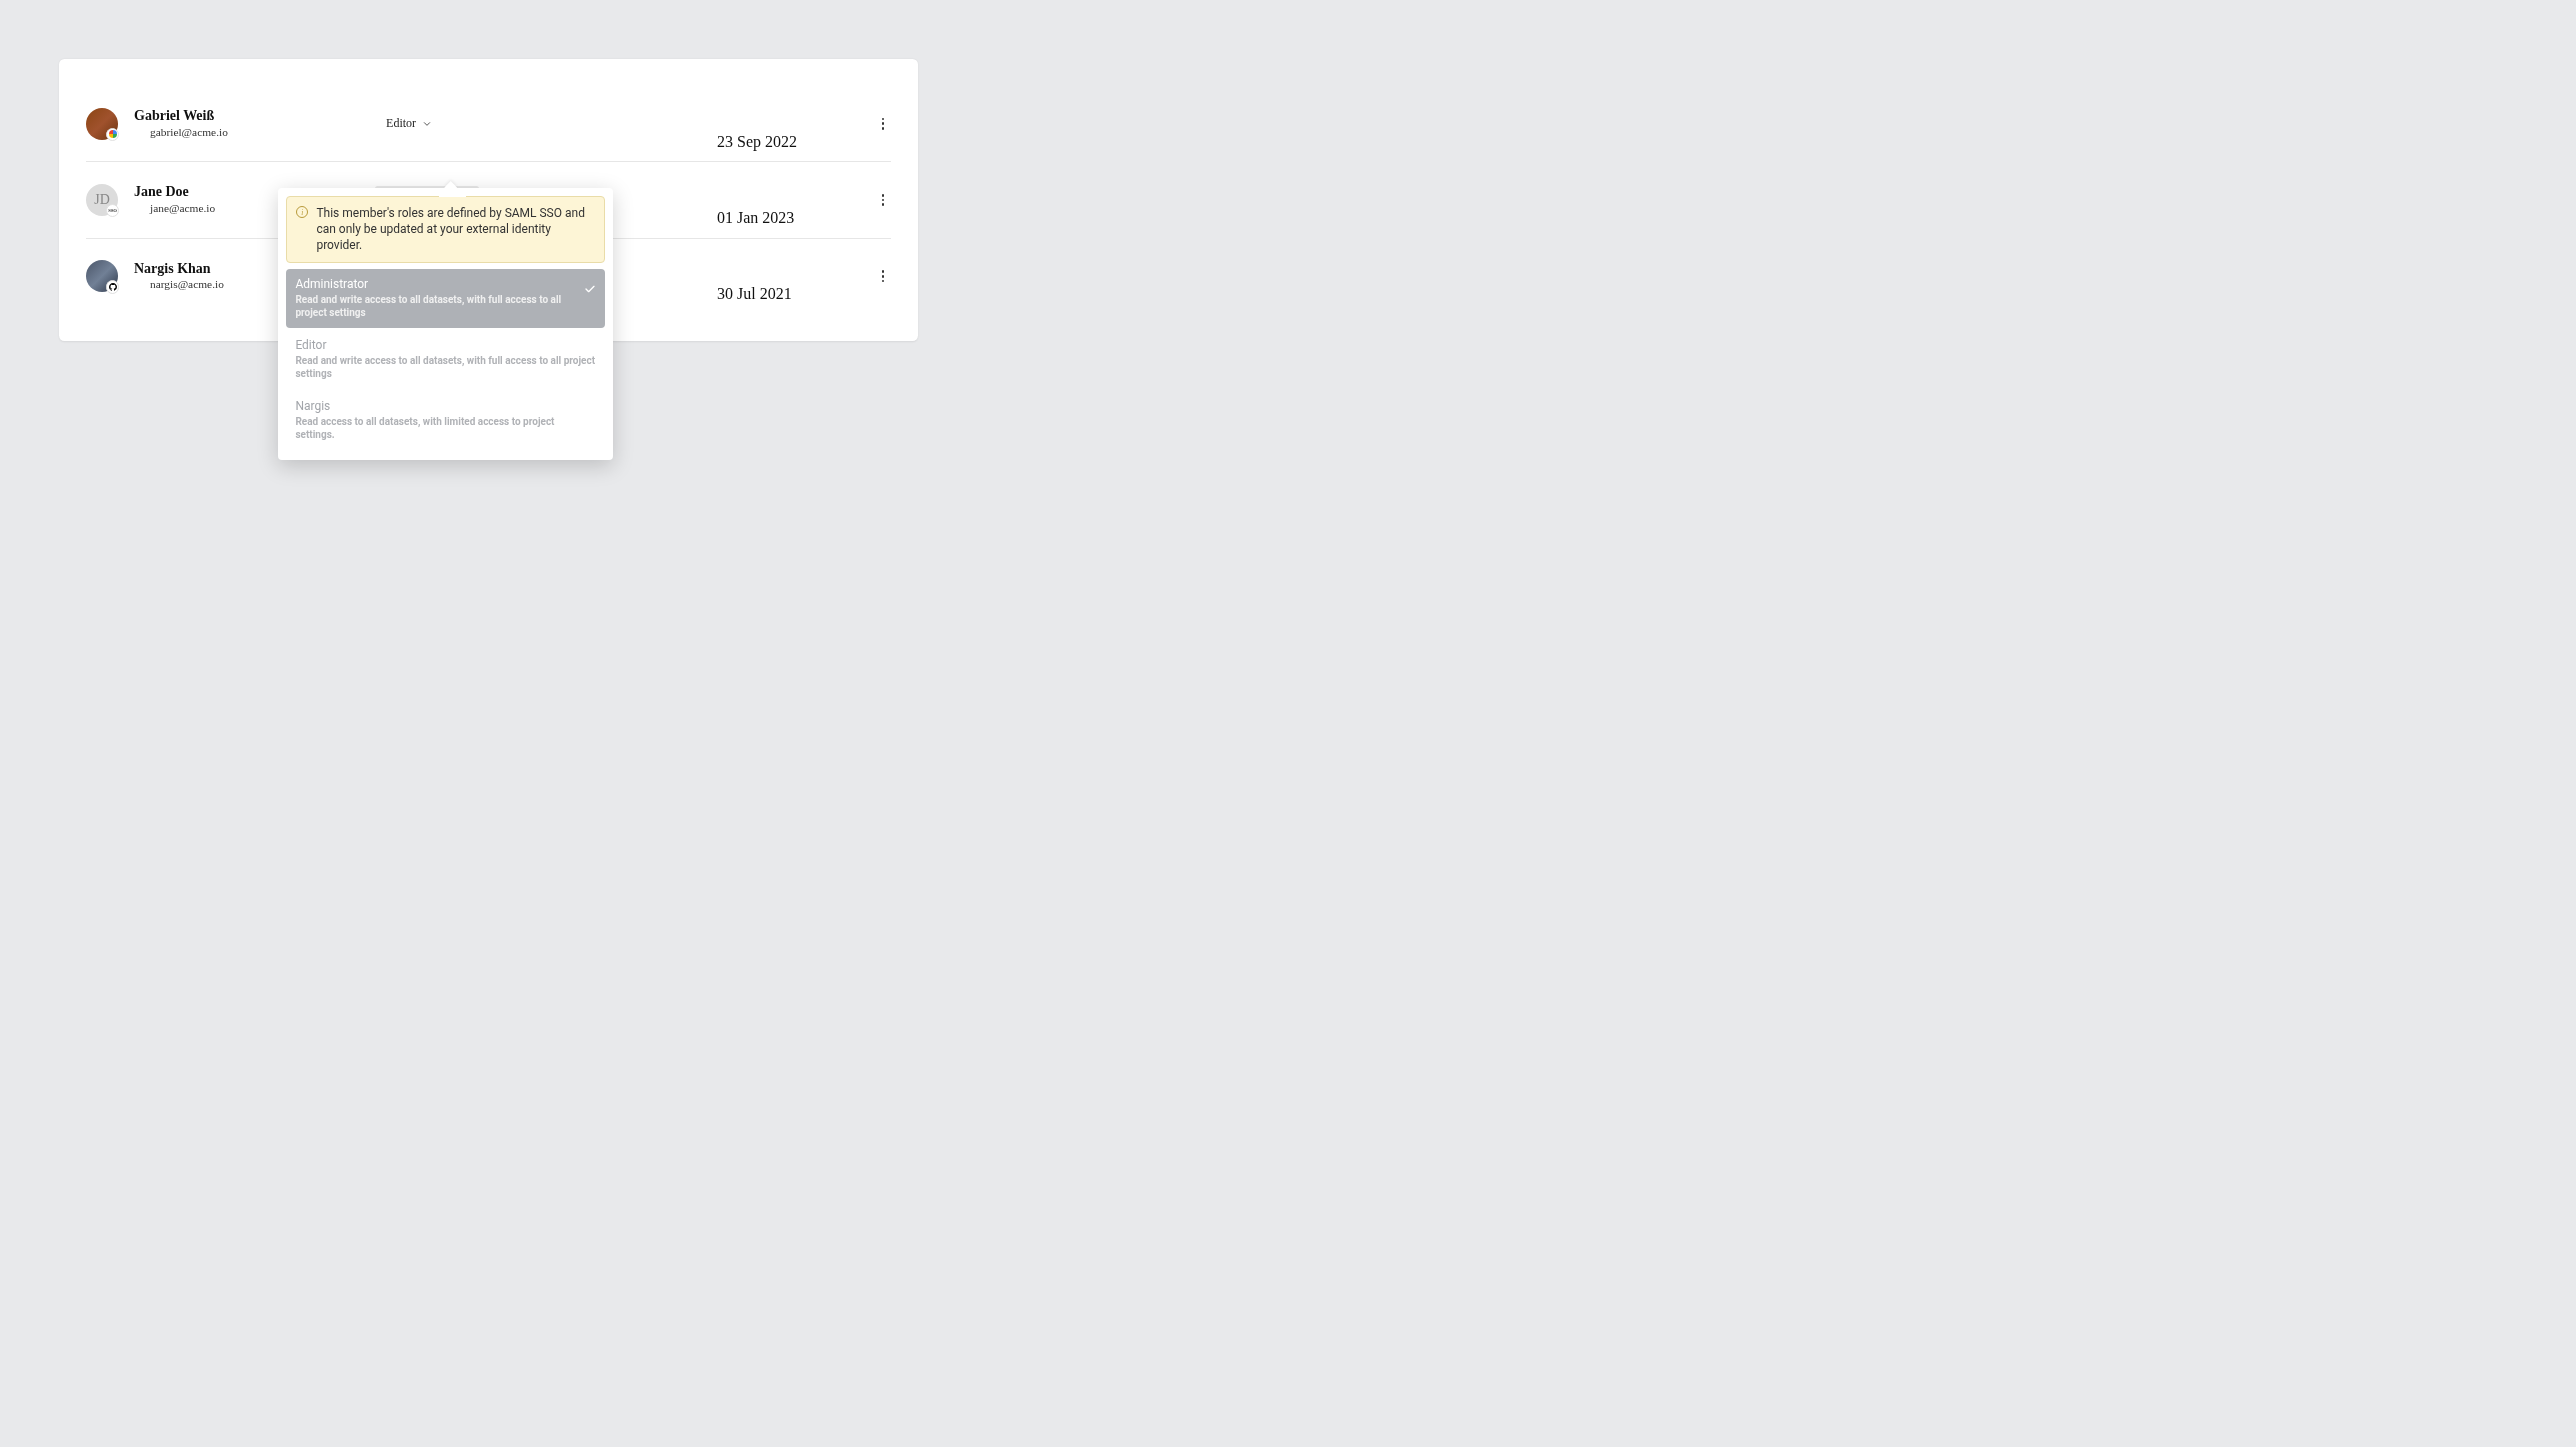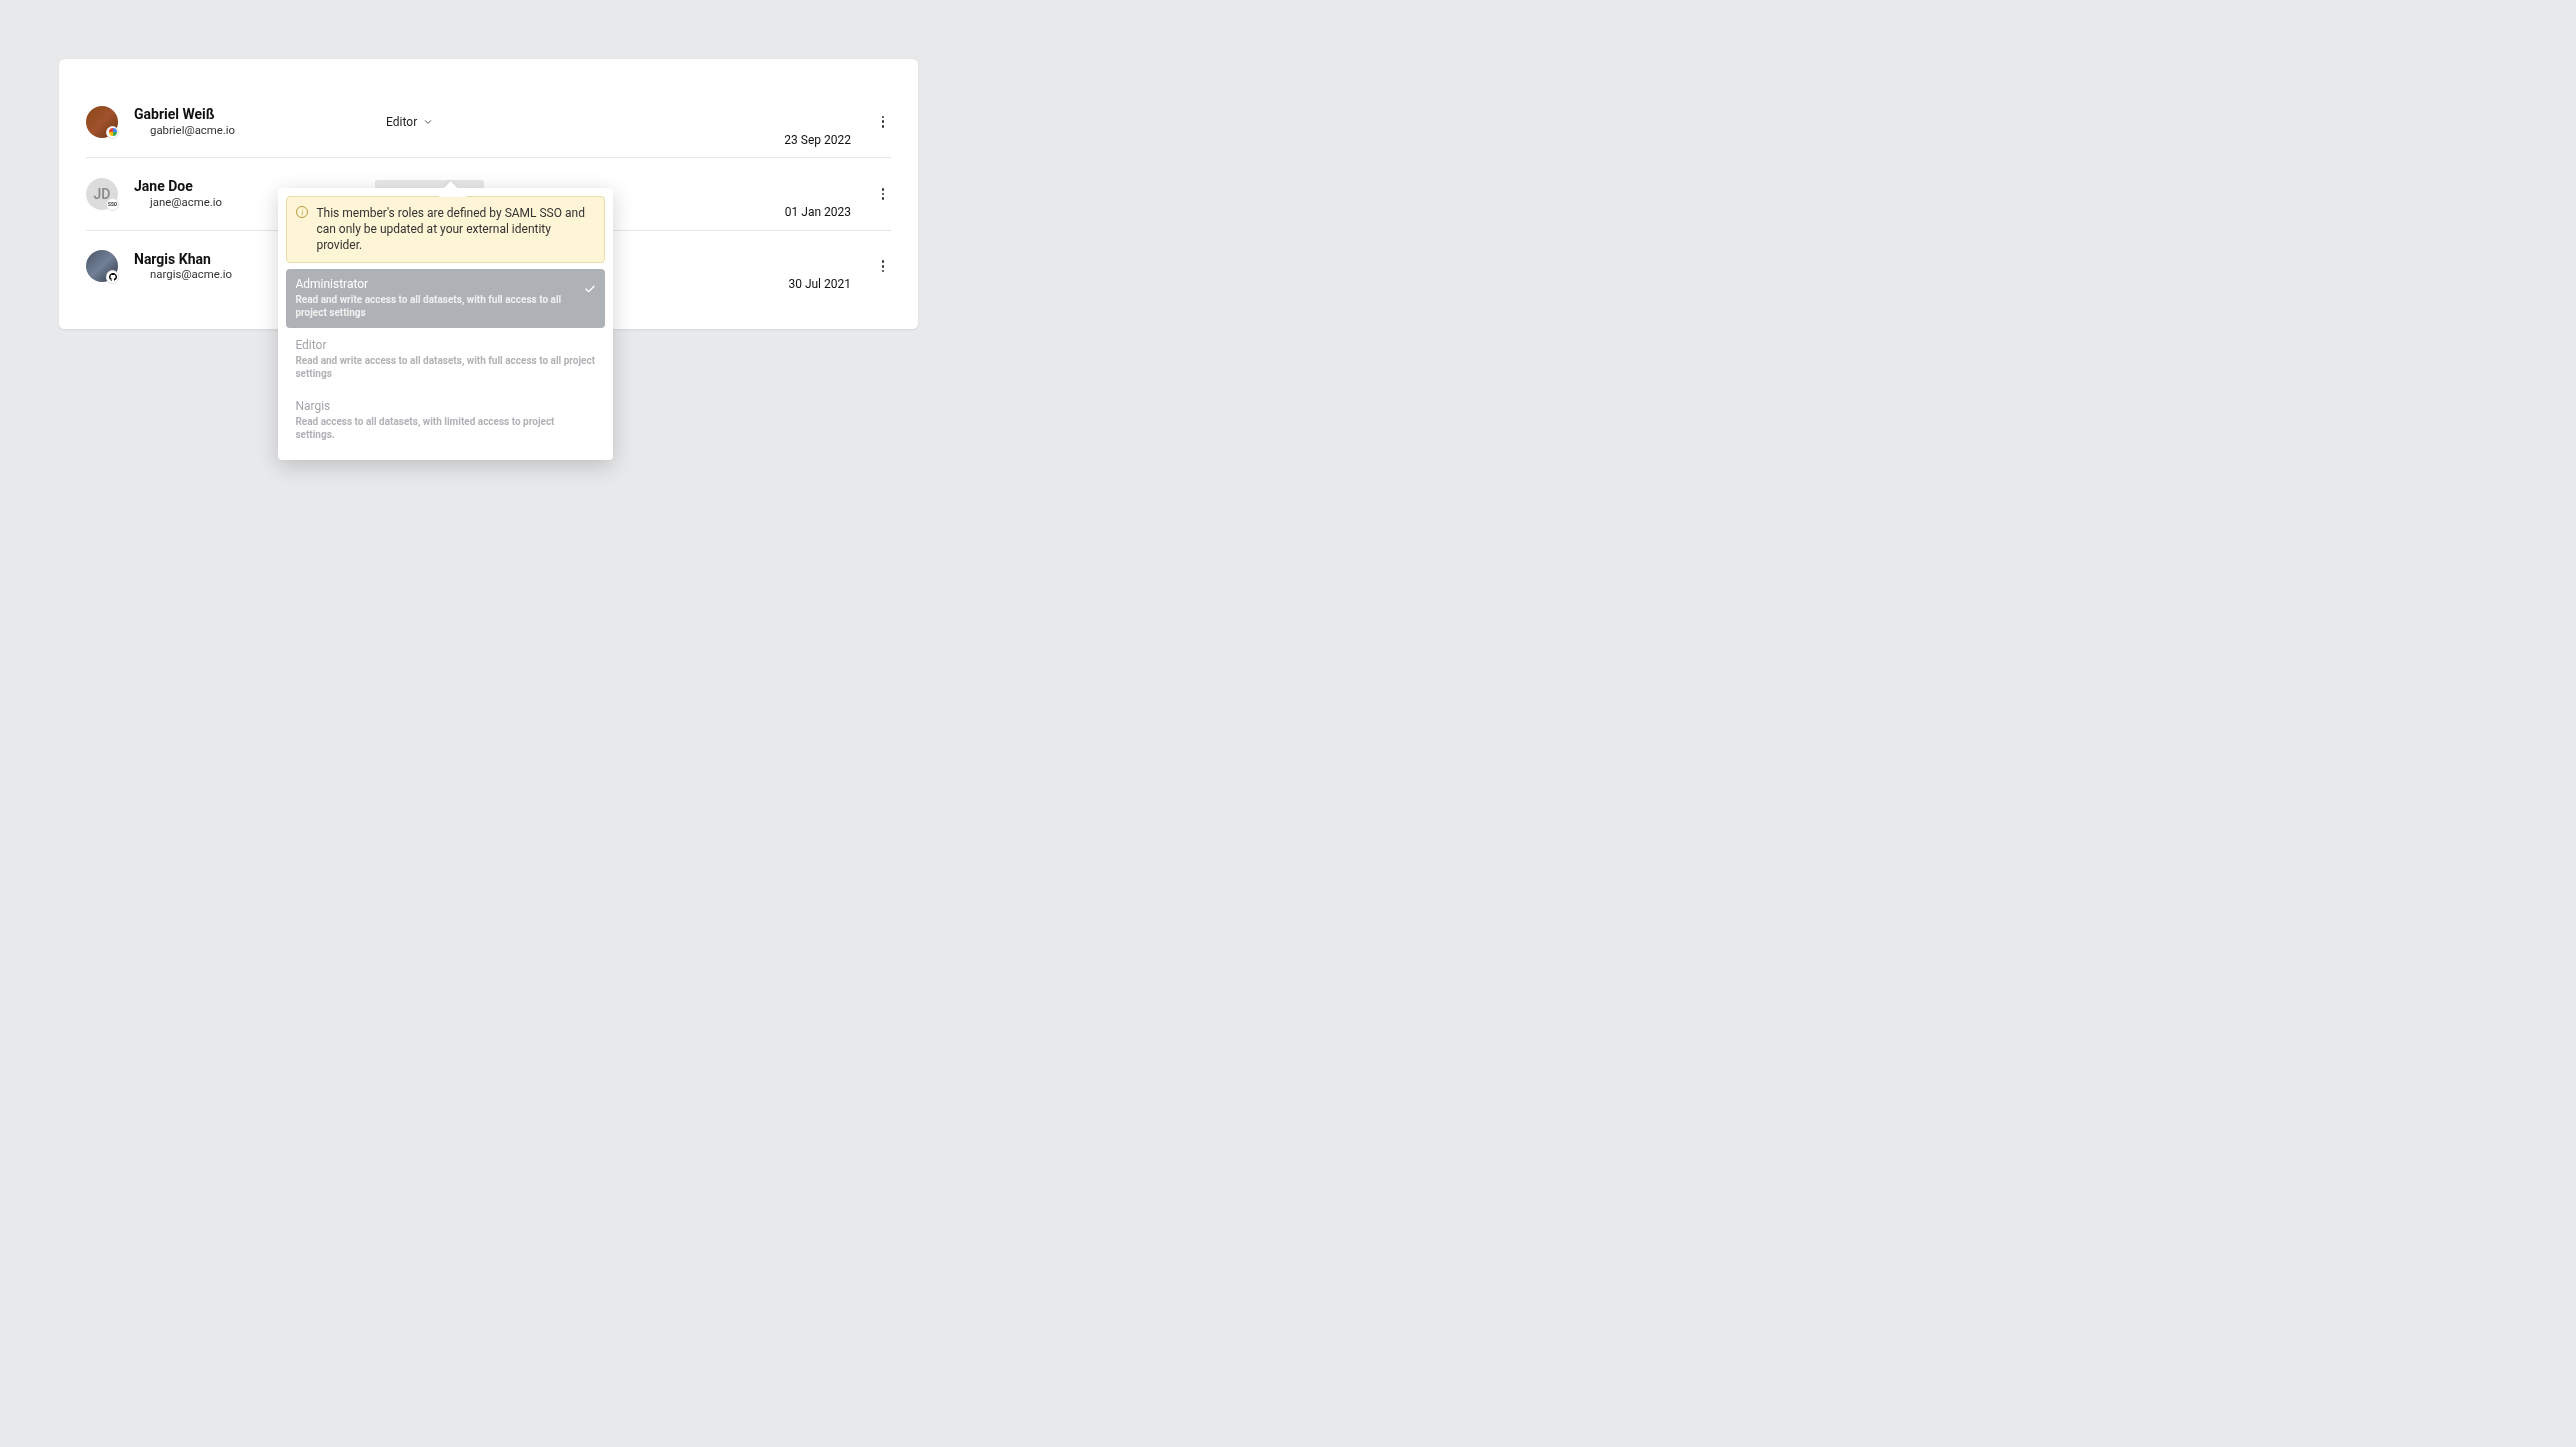--- a/index.html
+++ b/index.html
@@ -1,18 +1,18 @@
 <!DOCTYPE html>
 <html style="font-size:10.7px"><head>
 <meta charset="utf-8">
 <style>
 * { box-sizing: border-box; margin: 0; padding: 0; }
 body { font-family: -apple-system, BlinkMacSystemFont, "Segoe UI", Roboto, Helvetica, Arial, sans-serif; background: #e8e9eb; width: 977px; height: 549px; position: relative; }
 
-.panel { position: absolute; left: 59px; top: 59px; width: 859px; background: #fff; border-radius: 5.4px; box-shadow: 0 0.7px 2px rgba(0,0,0,0.08); padding: 27px; }
+.panel { position: absolute; left: 59px; top: 59px; width: 859px; background: #fff; border-radius: 5.4px; box-shadow: 0 0.7px 2px rgba(0,0,0,0.08); padding: 27px; font-family: Liberation Serif, serif; }
 
 .row { display: flex; align-items: center; padding: 10.7px 0; border-bottom: 0.7px solid #e6e6e6; }
 .row:last-child { border-bottom: none; }
 
 .avatar-wrap { position: relative; width: 32px; height: 32px; margin-right: 16px; flex-shrink: 0; }
 .avatar { width: 32px; height: 32px; border-radius: 50%; background: #ccc; display: flex; align-items: center; justify-content: center; font-size: 14px; font-weight: 500; color: #888; overflow: hidden; }
 .avatar.photo1 { background: linear-gradient(135deg, #8b4513 0%, #a0522d 50%, #6b3410 100%); }
 .avatar.photo3 { background: linear-gradient(135deg, #4a5568 0%, #718096 50%, #2d3748 100%); }
 .avatar.initials { background: #dcdcdc; color: #888; }
 .badge { position: absolute; bottom: -1.3px; right: -1.3px; width: 13.4px; height: 13.4px; border-radius: 50%; background: #fff; border: 0.7px solid #e0e0e0; display: flex; align-items: center; justify-content: center; font-size: 5.4px; font-weight: 700; }
@@ -22,21 +22,21 @@
 
 .identity { flex: 0 0 228px; }
 .name { font-size: 14px; font-weight: 700; color: #111; line-height: 1.2; }
 .email { font-size: 11.4px; color: #333; line-height: 1.3; margin-left: 16px; }
 
 .role-cell { flex: 1; display: flex; justify-content: flex-start; padding-left: 13.4px; }
 .role-select { display: inline-flex; align-items: center; gap: 6.7px; padding: 6.7px 10.7px; border-radius: 2.7px; font-size: 12px; color: #222; cursor: pointer; }
 .role-select.active { background: #e8e8e8; }
 .chev { font-size: 8px; color: #666; }
 
-.date-cell { flex: 0 0 134px; font-size: 12px; color: #111; text-align: right; margin-top: 36px; }
+.date-cell { flex: 0 0 134px; font-size: 16px; color: #111; text-align: left; margin-top: 36px; }
 .menu-cell { flex: 0 0 40px; display: flex; justify-content: flex-end; }
 .dots { width: 16px; height: 16px; display: flex; flex-direction: column; align-items: center; justify-content: center; gap: 2px; cursor: pointer; }
 .dots span { width: 2.7px; height: 2.7px; border-radius: 50%; background: #333; }
 
 
 .dropdown { position: absolute; left: 278px; top: 188px; width: 335px; background: #fff; border-radius: 4px; box-shadow: 0 5.4px 21.5px rgba(0,0,0,0.18); padding: 8px; z-index: 100; }
 .dropdown::before { content: ""; position: absolute; top: -4.7px; left: 168px; width: 9.4px; height: 9.4px; background: #fff; transform: rotate(45deg); box-shadow: -1.3px -1.3px 2.7px rgba(0,0,0,0.06); z-index: -1; }
 .dropdown::after { content: ""; position: absolute; top: 0; left: 161px; width: 27px; height: 9.4px; background: #fff; }
 
 .notice { background: #fdf5d6; border: 0.7px solid #e9dca8; border-radius: 4px; padding: 8px 9.4px; display: flex; gap: 8px; align-items: flex-start; margin-bottom: 6.7px; }

